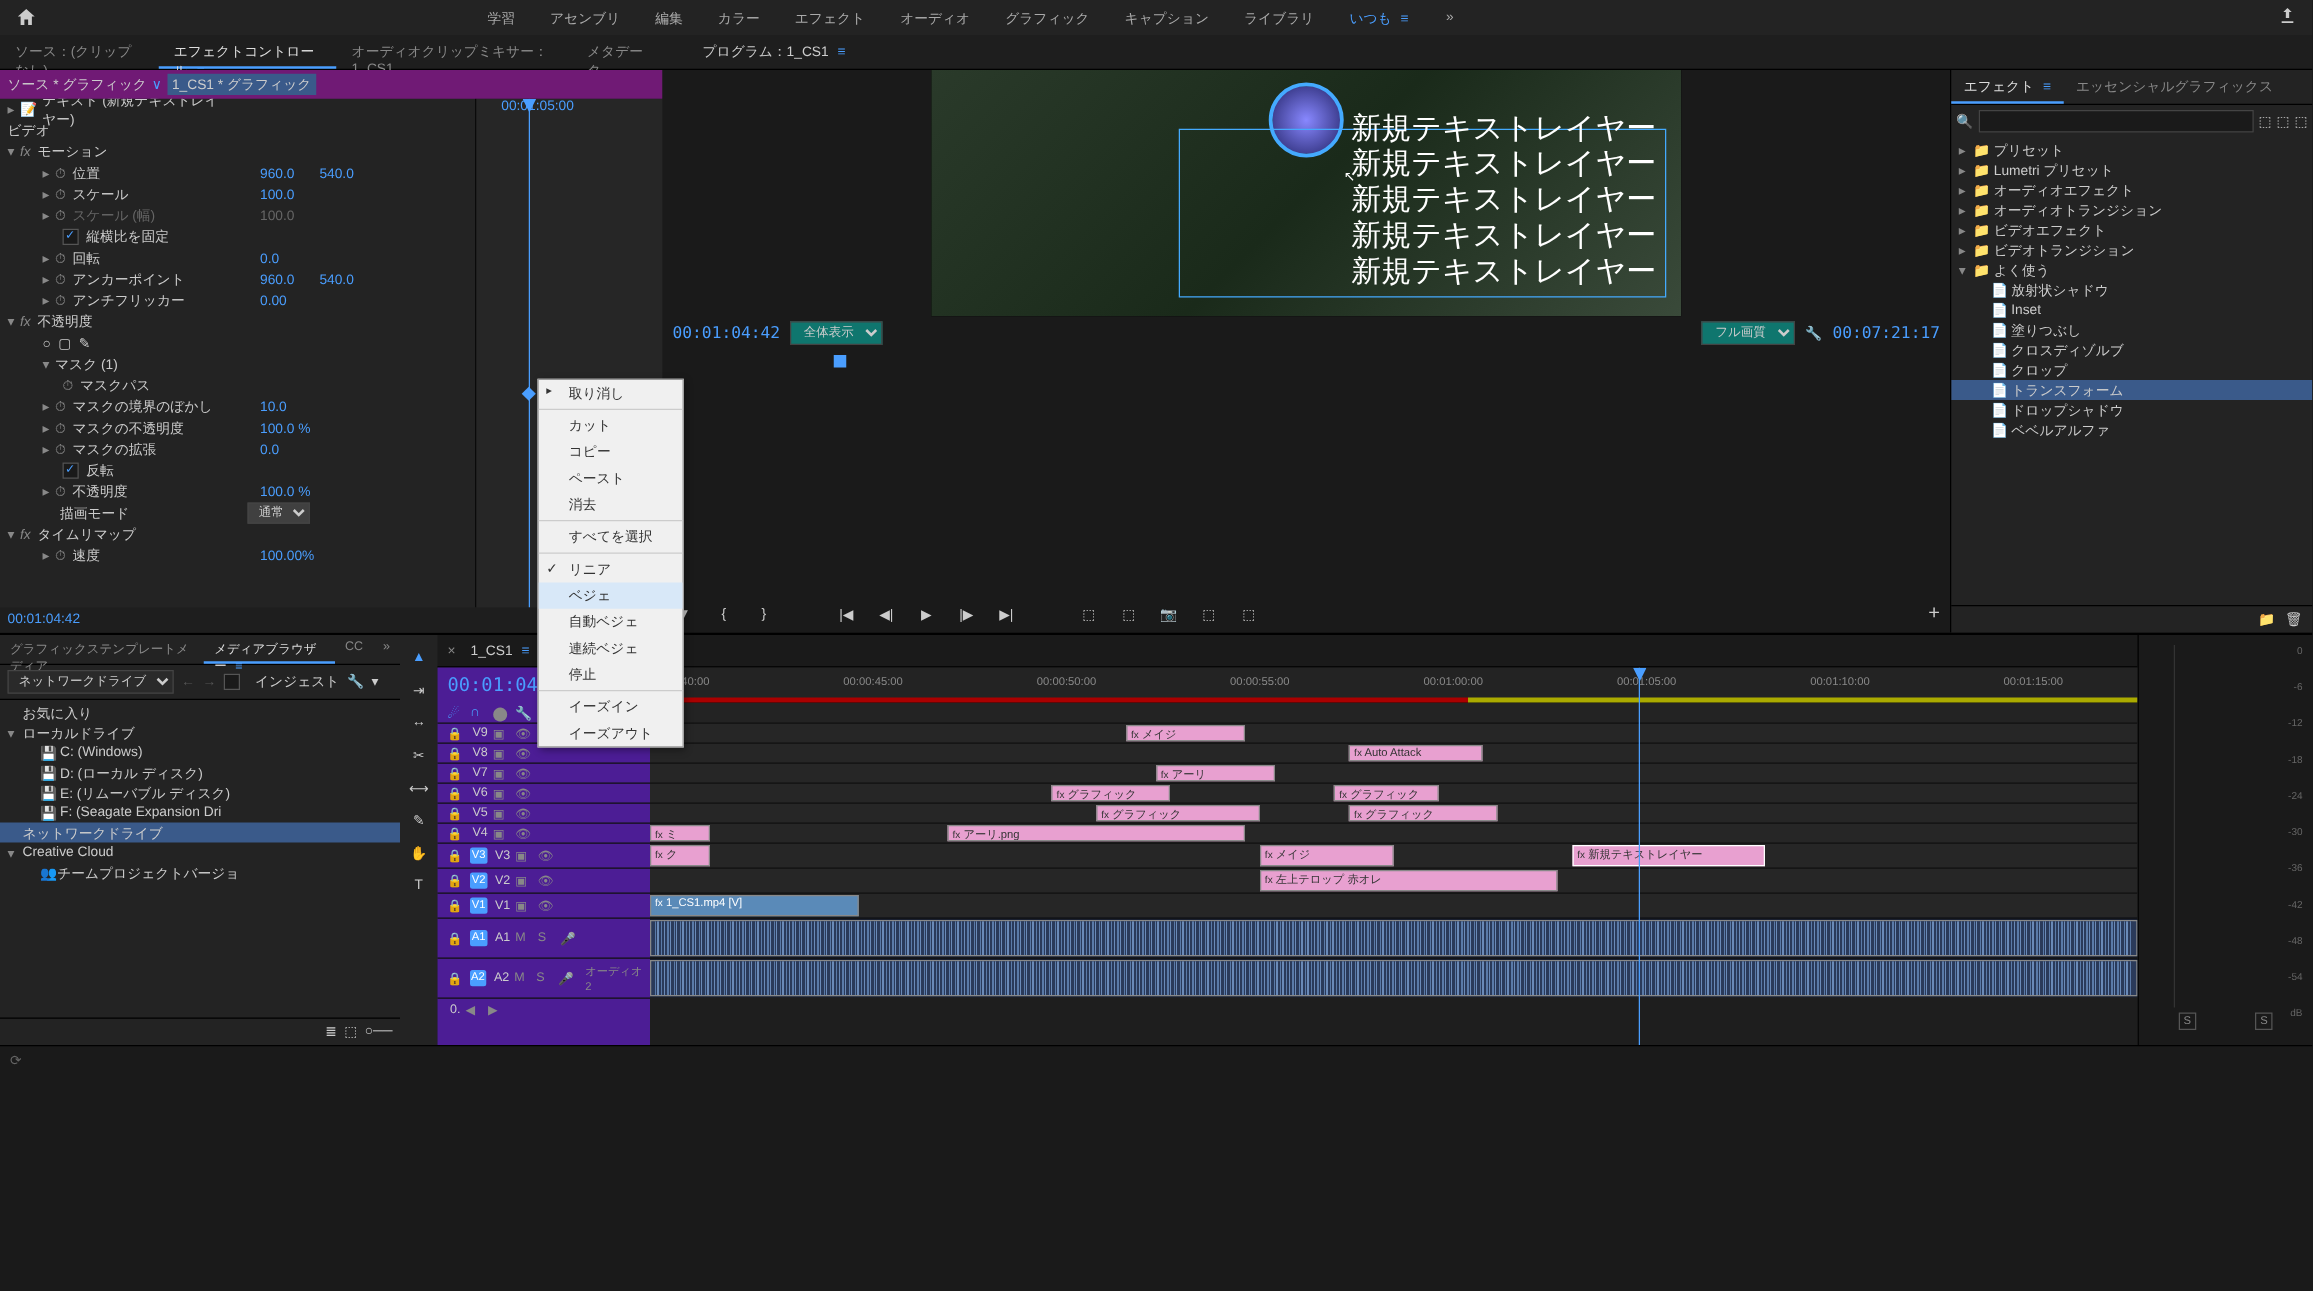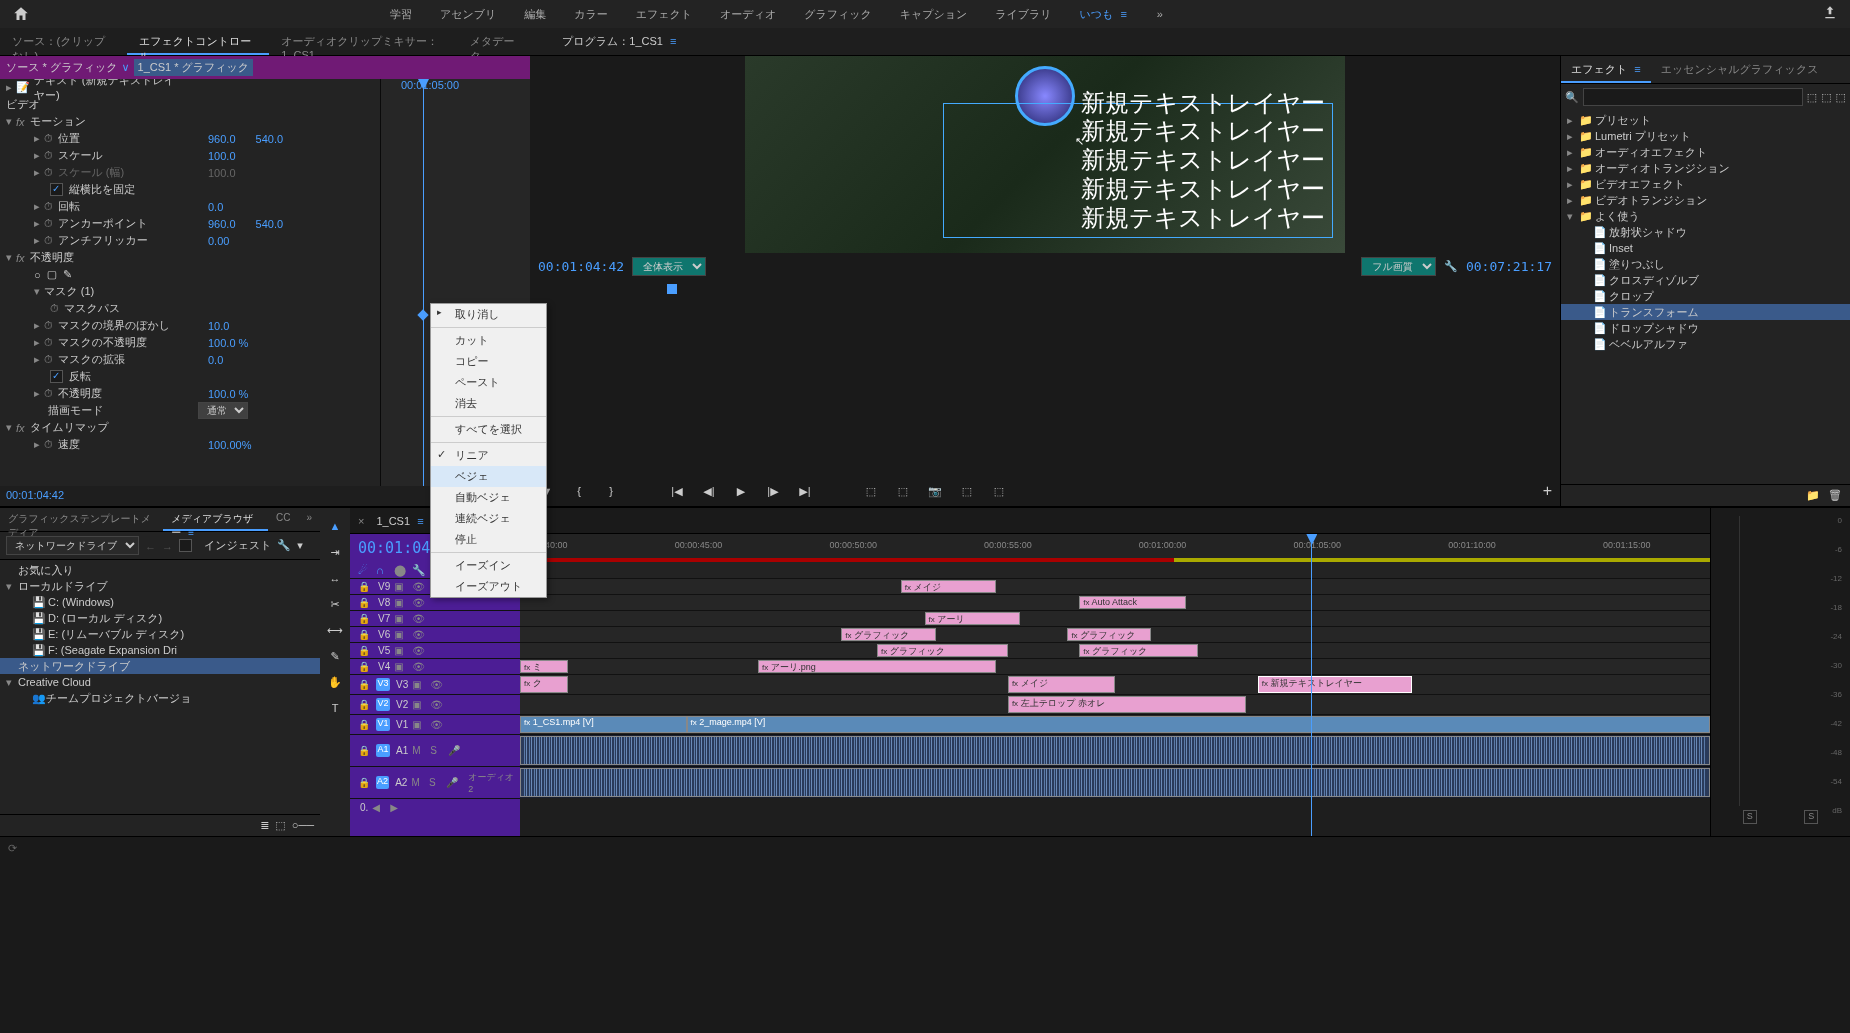--- a/index.html
+++ b/index.html
@@ -713,21 +713,20 @@
               <div class="tl-track tall">
                 <div class="clip pink" style="left: 0%; width: 4%;"><span style="font-size:8px">fx</span> ク</div>
                 <div class="clip pink" style="left: 41%; width: 9%;"><span style="font-size:8px">fx</span> メイジ</div>
                 <div class="clip pink" style="border: 1px solid rgb(255, 255, 255); left: 62%; width: 13%;"><span style="font-size:8px">fx</span> 新規テキストレイヤー</div>
               </div>
               <div class="tl-track tall">
                 <div class="clip pink" style="left: 41%; width: 20%;"><span style="font-size:8px">fx</span> 左上テロップ 赤オレ</div>
               </div>
               <div class="tl-track tall">
                 <div class="clip blue" style="left: 0%; width: 14%;"><span style="font-size:8px">fx</span> 1_CS1.mp4 [V]</div>
-                <div class="clip blue" style="left: 14%; width: 86%;"><span style="font-size:8px">fx</span> 2_mage.mp4 [V]</div>
               </div>
             </div>
           <div id="tl-atracks">
               <div class="tl-track audio">
                 <div class="clip audio-wave" style="left: 0%; width: 100%;">
                   <div class="wave"></div>
                 </div>
               </div>
               <div class="tl-track audio">
                 <div class="clip audio-wave" style="left: 0%; width: 100%;">

